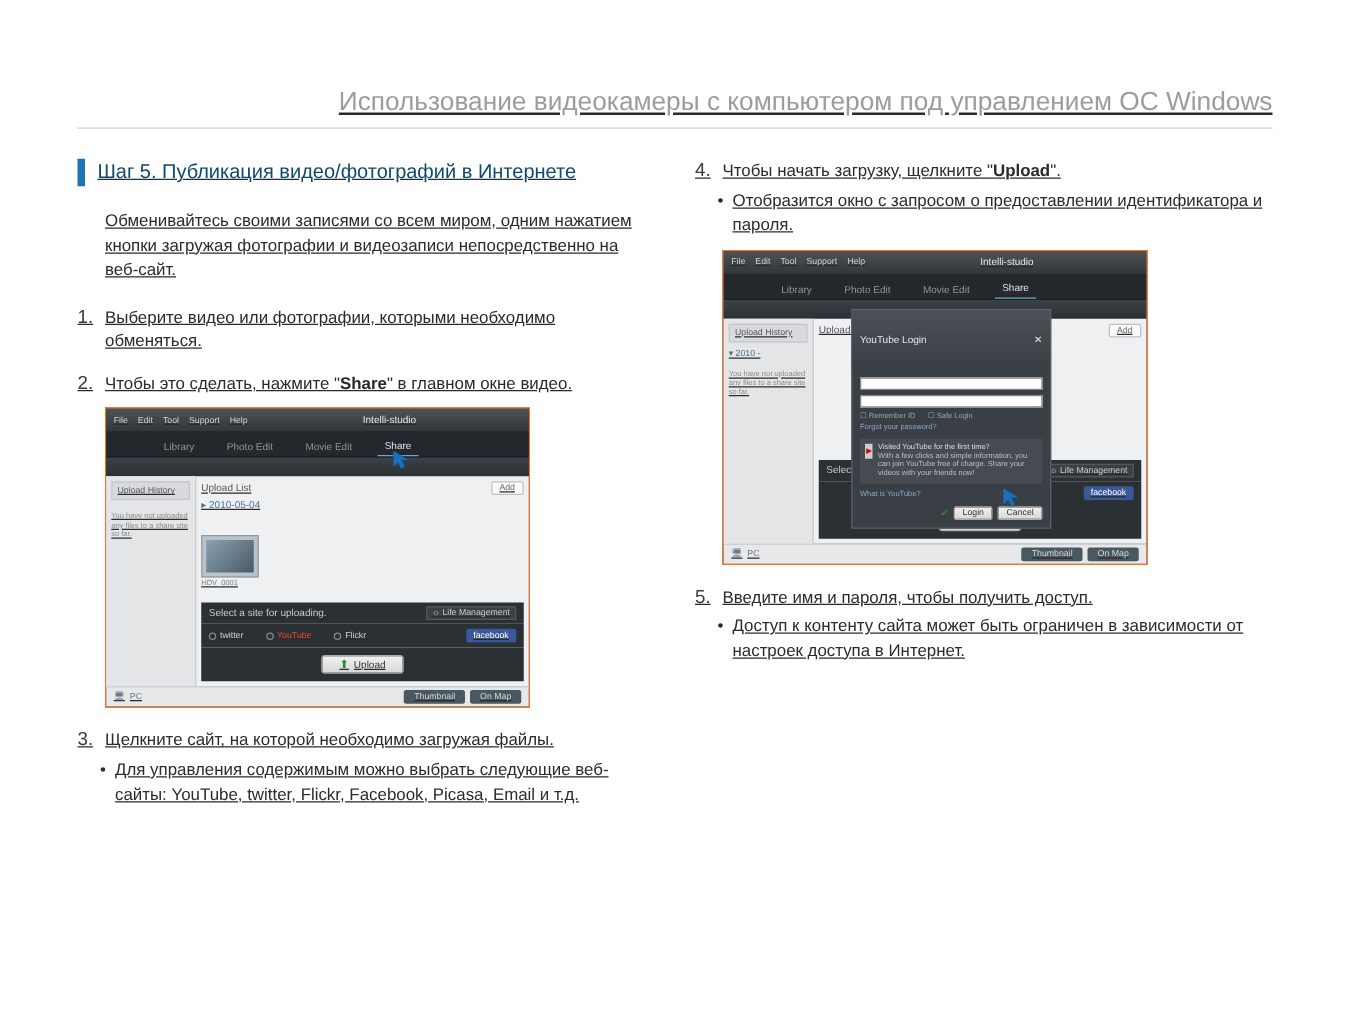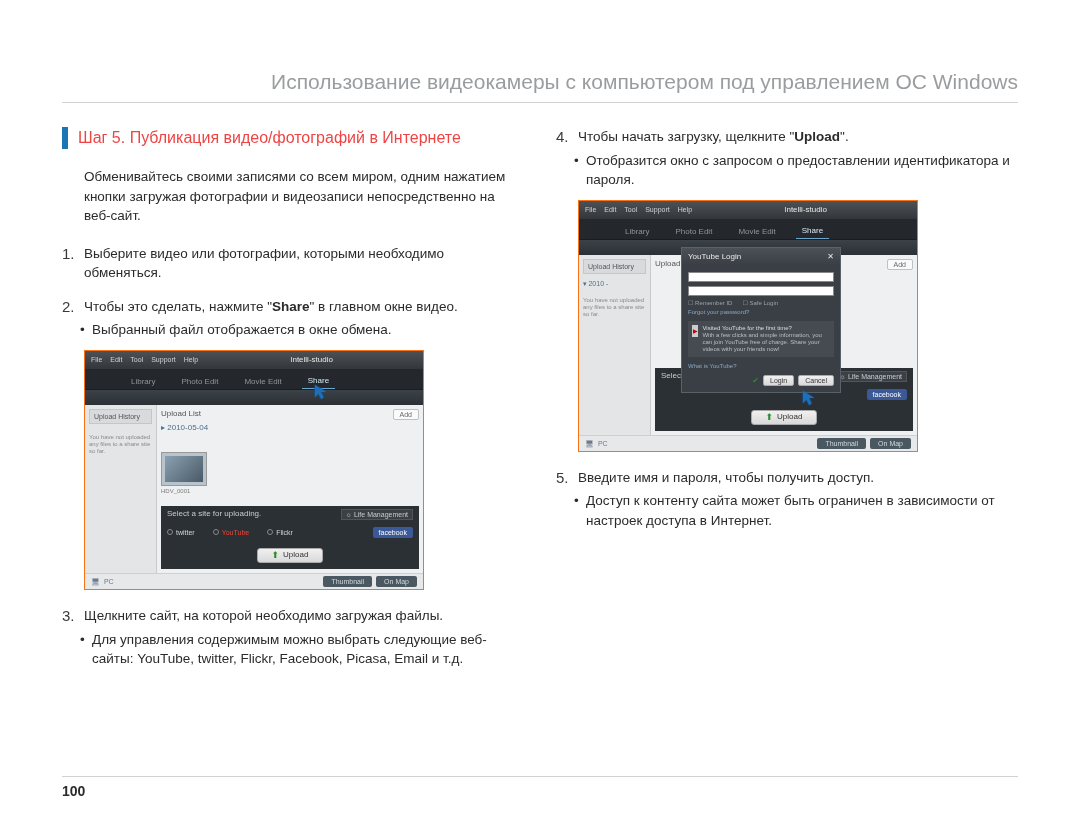--- a/index.html
+++ b/index.html
@@ -14,20 +14,21 @@
     margin: 0;
     font-family: Arial, Helvetica, sans-serif;
     color: var(--text);
     background: #fff;
   }
   .page {
     width: 1080px;
     height: 827px;
     padding: 70px 62px 30px;
     position: relative;
+    text-decoration: underline;
   }
   .chapter-title {
     text-align: right;
     font-size: 21px;
     color: #9a9d9f;
     border-bottom: 1px solid var(--border);
     padding-bottom: 8px;
     margin-bottom: 24px;
   }
   .columns {
@@ -41,21 +42,21 @@
     margin-bottom: 18px;
   }
   .section-bar {
     width: 6px;
     height: 22px;
     background: var(--accent);
     margin-right: 10px;
   }
   .section-heading-text {
     font-size: 16px;
-    color: #ef4444;
+    color: #0c4a6e;
   }
   .intro {
     font-size: 13.5px;
     line-height: 1.45;
     margin-bottom: 18px;
     color: #2b2b2b;
     margin-left: 22px;
   }
   ol.steps {
     list-style: none;
@@ -230,21 +231,21 @@
   }
 
   
   .ss-login-dialog {
     position:absolute; top:46px; left:102px; width:160px;
     background:#3a3f45; border:1px solid #5a6168; font-size:7px;
     color:#cfd3d6;
   }
   .ss-dlg-title {
     background:linear-gradient(#4b5157,#393e44);
-    padding:5px 6px; display:flex; justify-content:space-between;
+    padding:20px 6px; display:flex; justify-content:space-between;
     font-size:8px; color:#e8e8e8;
   }
   .ss-dlg-body { padding:6px; }
   .ss-input {
     background:#fff; height:10px; margin-bottom:4px; border:1px solid #888;
   }
   .ss-chk-row { display:flex; gap:10px; font-size:6px; color:#9aa2a8; margin:3px 0; }
   .ss-forgot { font-size:6px; color:#8aa6c6; margin:2px 0 6px; }
   .ss-brand-row { display:flex; align-items:flex-start; gap:4px; background:#454b51; padding:4px; margin-bottom:6px;}
   .ss-brand-icon { width:16px; height:12px; background:#ccc; display:flex; align-items:center; justify-content:center; color:#c00; font-size:6px; }
@@ -303,23 +304,20 @@
           </div>
         </li>
 
         <li>
           <div class="step-row">
             <span class="step-num">2.</span>
             <span class="step-body">
               <span>Чтобы это сделать, нажмите "</span><b>Share</b><span>" в главном окне видео.</span>
             </span>
           </div>
-          <ul class="sub">
-            <li>Выбранный файл отображается в окне обмена.</li>
-          </ul>
 
           <div class="screenshot">
             <div class="ss-titlebar">
               <span>File</span>
               <span>Edit</span>
               <span>Tool</span>
               <span>Support</span>
               <span>Help</span>
               <span class="center">Intelli-studio</span>
             </div>
@@ -515,15 +513,14 @@
           <ul class="sub">
             <li>Доступ к контенту сайта может быть ограничен в зависимости от настроек доступа в Интернет.</li>
           </ul>
         </li>
 
       </ol>
     </div>
 
   </div>
 
-  <div class="page-num">100</div>
 
 </div>
 
 </body></html>

